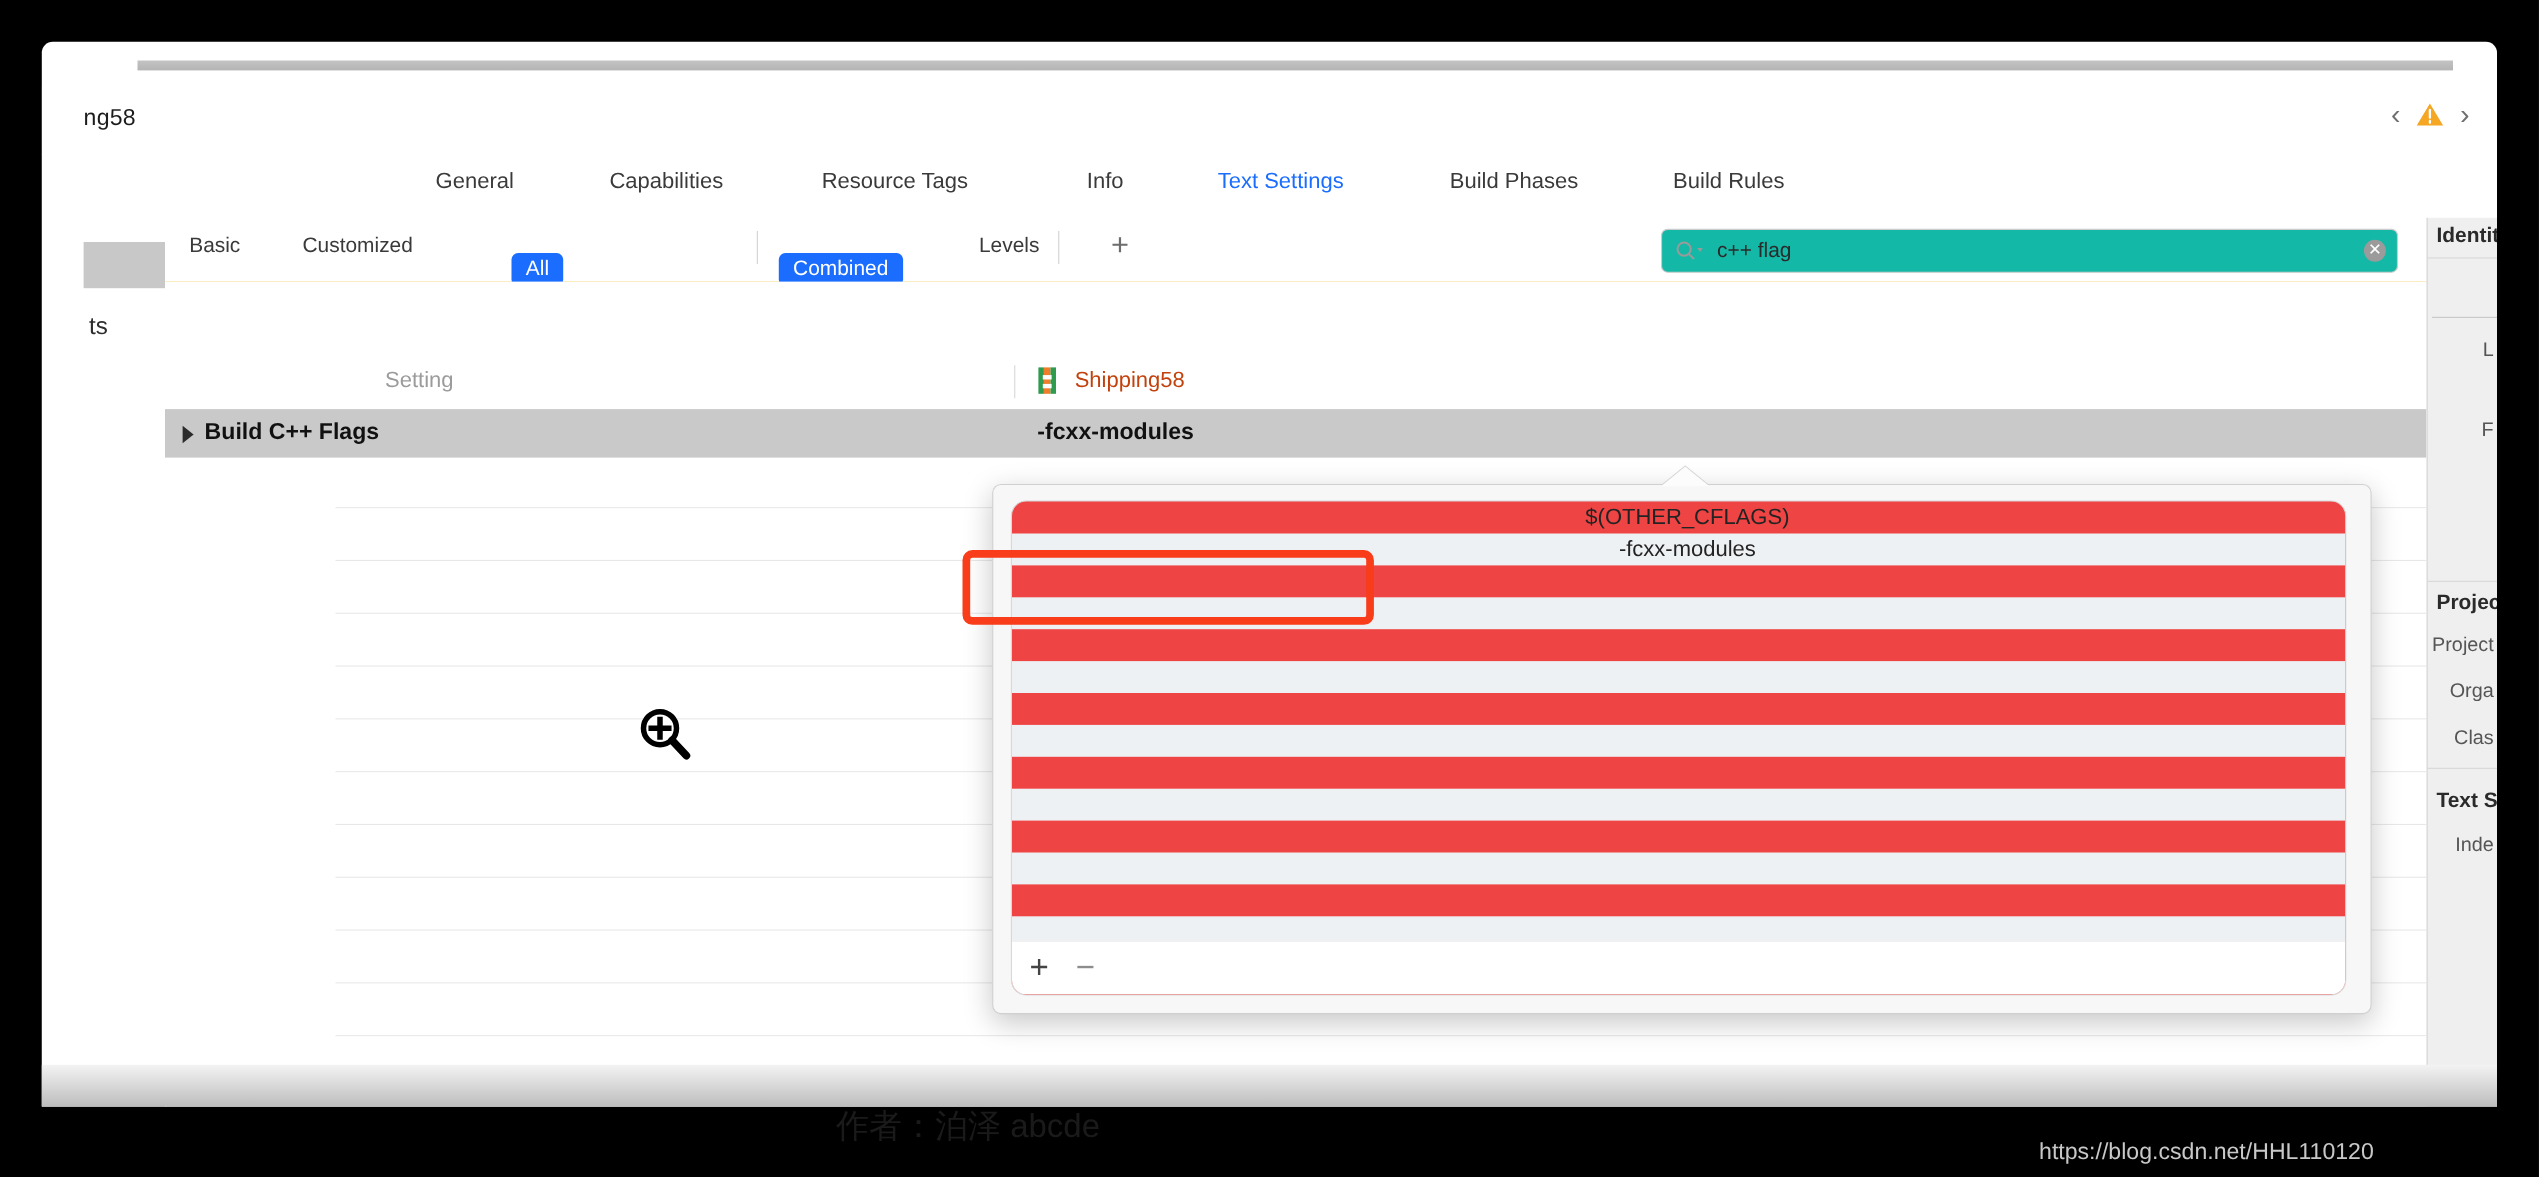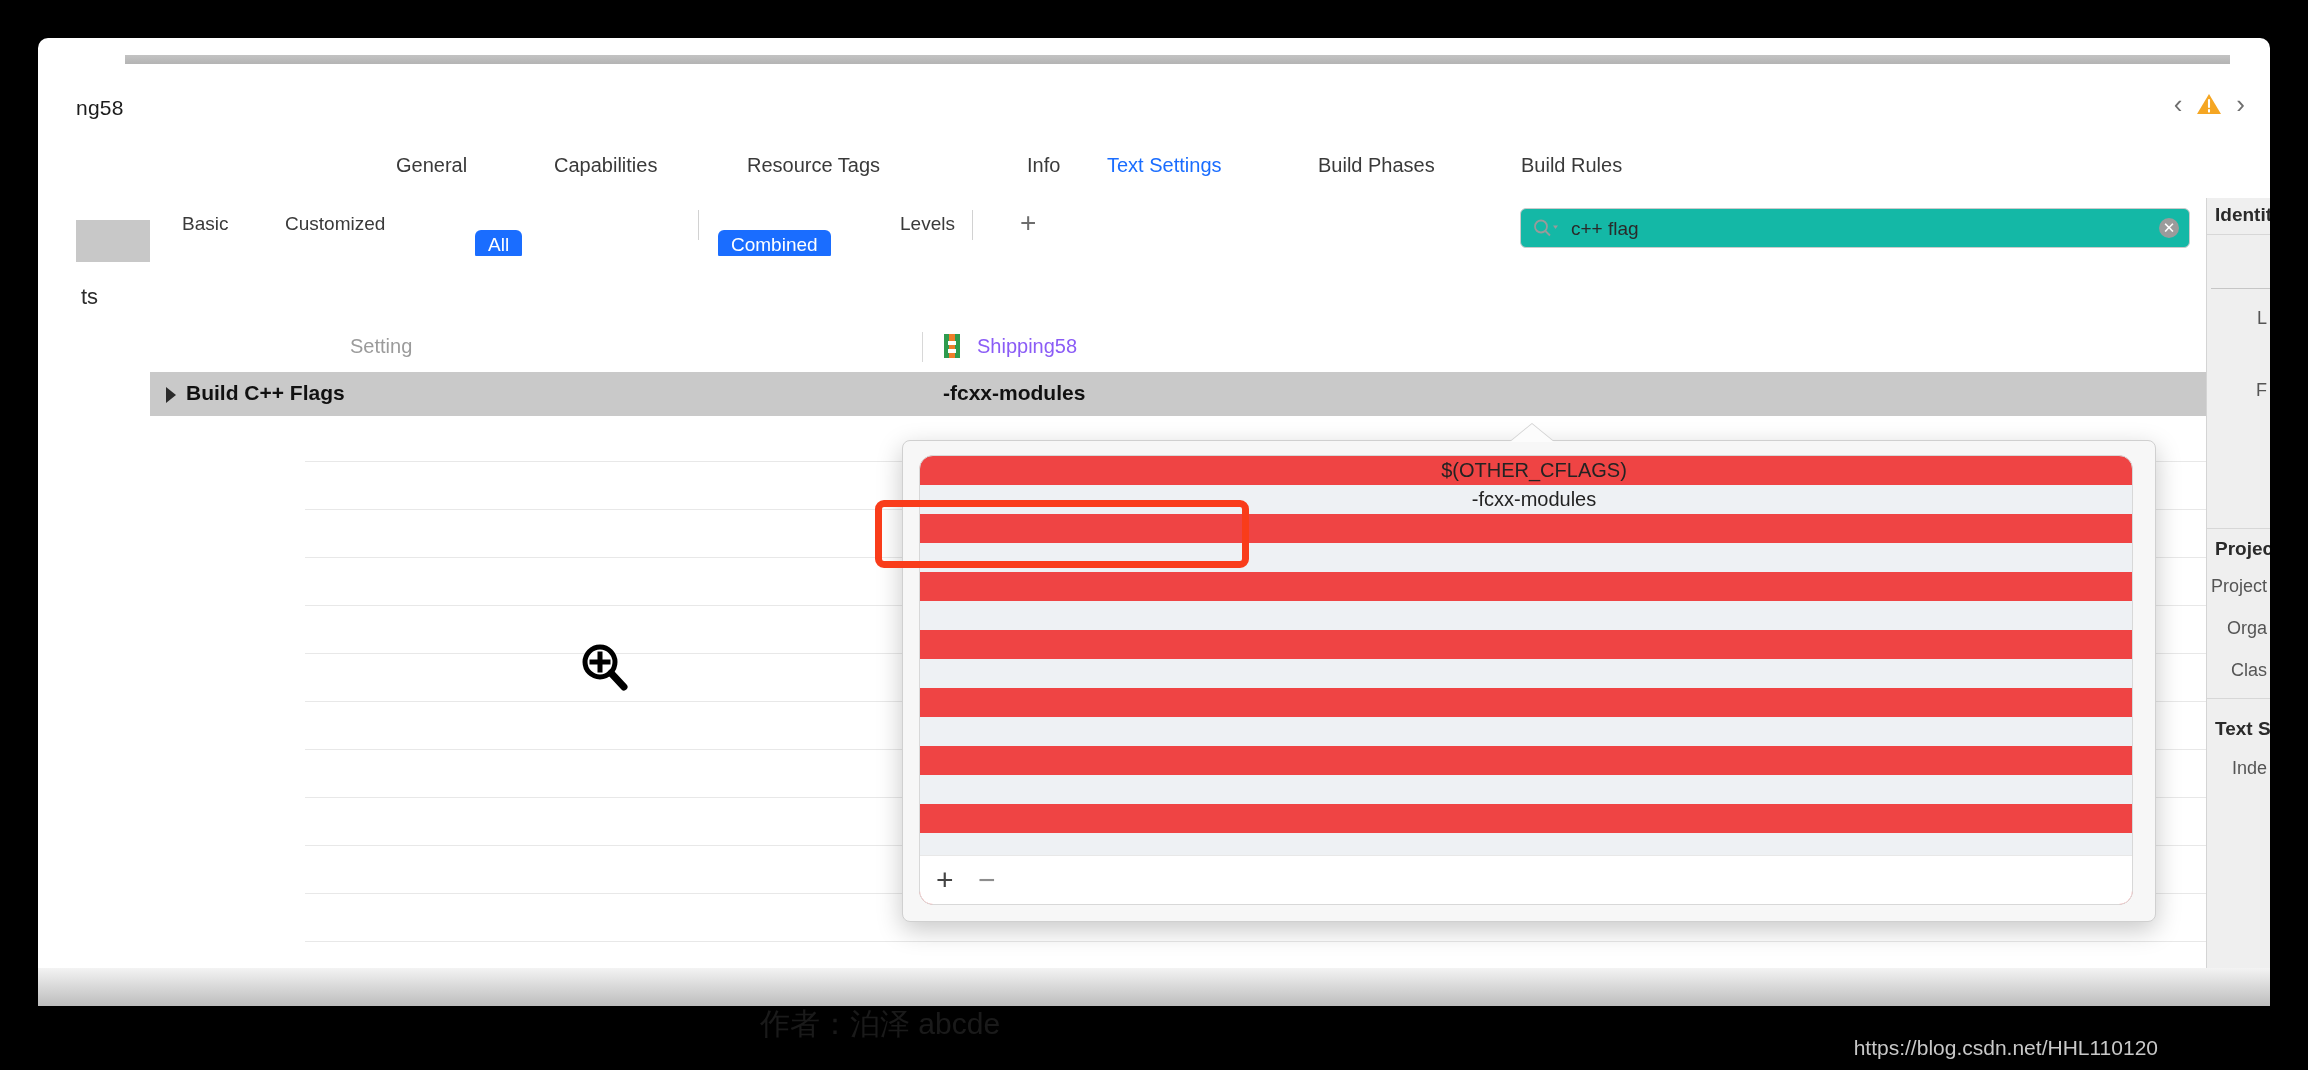--- a/index.html
+++ b/index.html
@@ -128,21 +128,21 @@
     top: 160px;
     width: 2056px;
     height: 808px;
     background: #ffffff;
     overflow: hidden;
   }
 
   
   #filterbar {
     position: absolute;
-    left: 10px; top: 0;
+    left: 0; top: 0;
     width: 2056px; height: 58px;
     background: #ffffff;
     border-bottom: 1px solid #eab308;
   }
   .fbtn {
     position: absolute;
     top: 15px;
     font-size: 19px;
     color: #3a3a3a;
     white-space: nowrap;
@@ -237,21 +237,21 @@
   #col-div {
     position: absolute; left: 772px; top: 4px;
     width: 1px; height: 30px; background: #d8d8d8;
   }
   #col-targicon {
     position: absolute; left: 793px; top: 5px;
     width: 18px; height: 26px;
   }
   #col-targ {
     position: absolute; left: 827px; top: 7px;
-    font-size: 20px; color: #8b5cf6;
+    font-size: 20px; color: #c2410c;
   }
 
   #row-sel {
     position: absolute;
     left: 0; top: 116px;
     width: 2056px; height: 44px;
     background: #c9c9c9;
   }
   #row-tri {
     position: absolute; left: 16px; top: 15px;
@@ -459,21 +459,21 @@
           </svg>
         </span>
         <span class="chev">›</span>
       </div>
     </div>
 
     <div id="tabbar">
       <div class="tab" style="left:358px;">General</div>
       <div class="tab" style="left:516px;">Capabilities</div>
       <div class="tab" style="left:709px;">Resource Tags</div>
-      <div class="tab" style="left:950px;margin-left:39px;">Info</div>
+      <div class="tab" style="left:950px;">Info</div>
       <div class="tab active" style="left:1069px;">Text Settings</div>
       <div class="tab" style="left:1280px;">Build Phases</div>
       <div class="tab" style="left:1483px;">Build Rules</div>
     </div>
 
     <div id="left-gutter"></div>
     <div id="gutter-sel"></div>
     <div id="gutter-label">ts</div>
 
     <div id="main">

